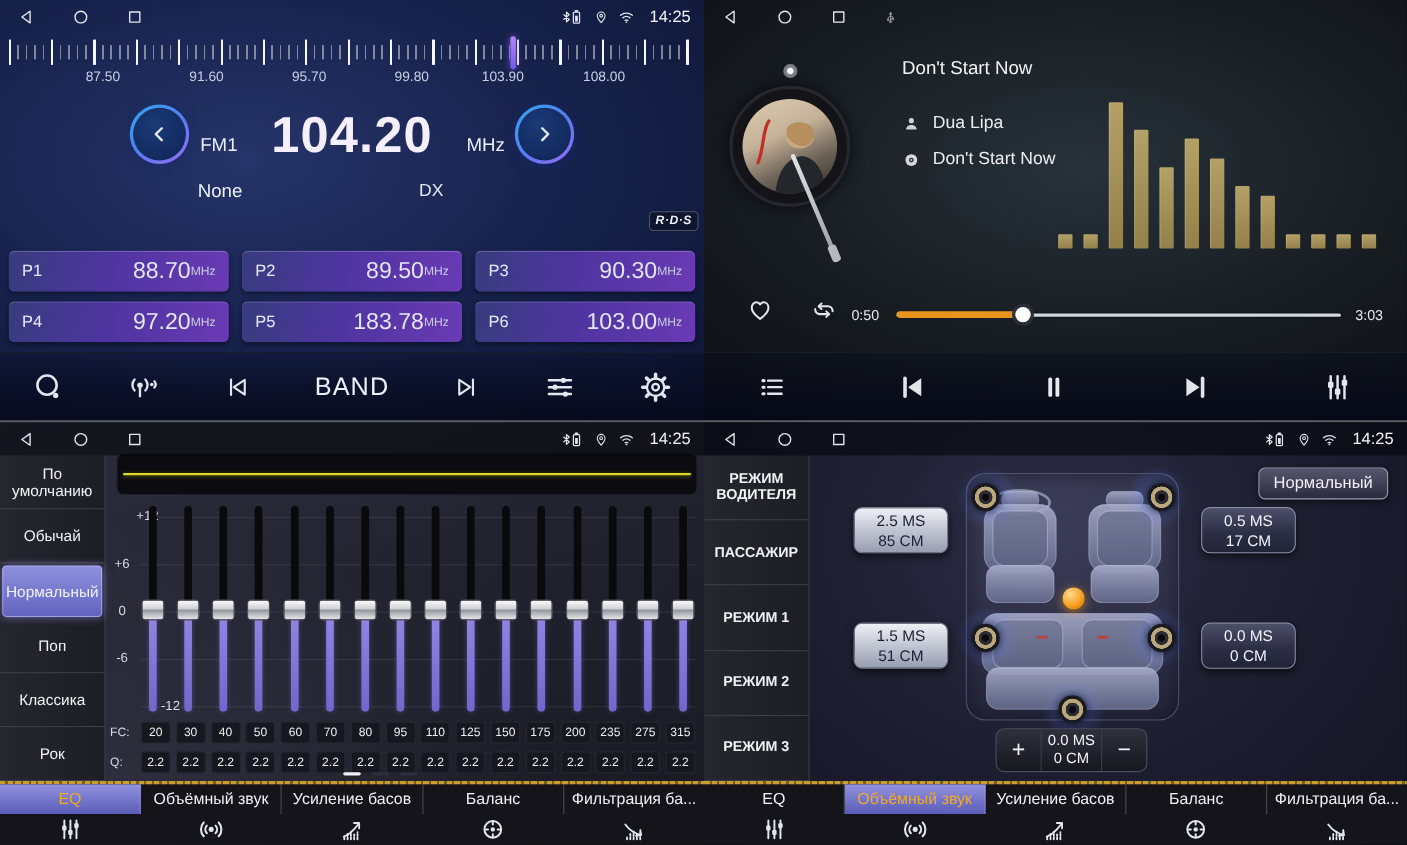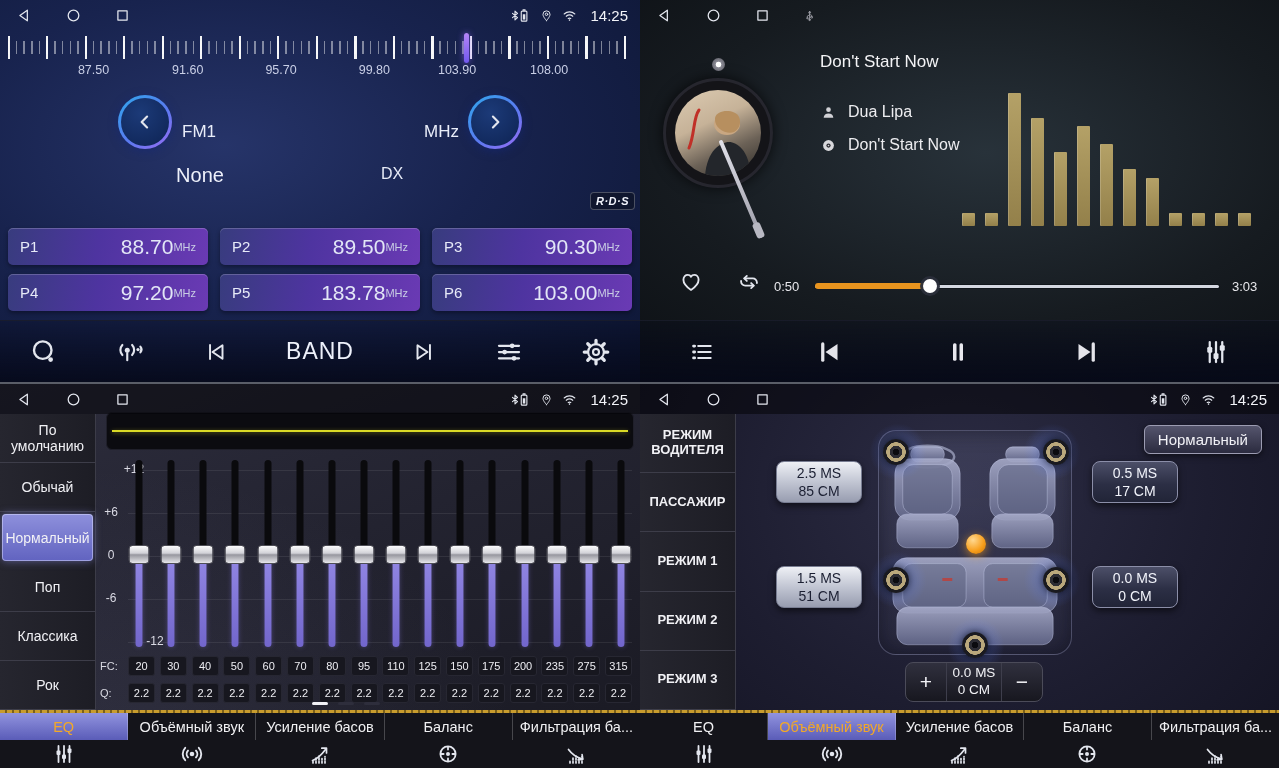--- a/index.html
+++ b/index.html
@@ -43,21 +43,21 @@
   .freq-labels span { position:absolute; transform:translateX(-50%); font-size:12.5px; color:#c9cfe6; }
   .round-btn { position:absolute; width:54px; height:54px; border-radius:50%; padding:3px;
     background:linear-gradient(140deg,#2ea8ec 0%, #5a7af0 55%, #9a6cf4 100%); box-shadow:0 2px 10px rgba(20,40,120,.6); }
   .round-btn .inner { width:100%; height:100%; border-radius:50%;
     background:radial-gradient(circle at 40% 32%, #1c3a78 0%, #122a5e 70%, #0e2250 100%);
     display:flex; align-items:center; justify-content:center; color:#eef2ff; }
   .fm-band  { position:absolute; left:182px; top:122px; font-size:17px; color:#e9edf9; }
   .freq-value { position:absolute; left:0; right:0; top:95px; text-align:center;
     font-size:46px; font-weight:bold; color:#f5effc; letter-spacing:1px; }
   .mhz-label { position:absolute; left:424px; top:122px; font-size:17px; color:#e9edf9; }
-  .ps-name { position:absolute; left:150px; width:100px; top:164px; text-align:center; font-size:20px; color:#eef1fb; }
+  .ps-name { position:absolute; left:150px; width:100px; top:164px; text-align:center; font-size:17px; color:#eef1fb; }
   .dx-label { position:absolute; left:381px; top:165px; font-size:16px; color:#e6eaf6; }
   .rds-badge { position:absolute; left:590px; top:192px; padding:2px 5px; border-radius:4px;
     background:rgba(14,18,36,.65); border:1px solid rgba(255,255,255,.25);
     color:#f2f4fc; font-size:11px; font-weight:bold; font-style:italic; letter-spacing:.5px; }
   .presets { position:absolute; left:8px; right:8px; top:228px; display:grid;
     grid-template-columns:repeat(3,1fr); gap:9px 12px; }
   .preset { height:37px; border-radius:5px; display:flex; align-items:center; padding:16px 12px;
     background:linear-gradient(100deg,#383c7e 0%, #4e34a0 45%, #6a3ab4 100%);
     box-shadow: inset 0 1px 0 rgba(255,255,255,.2), 0 2px 4px rgba(0,0,10,.4); }
   .preset .p-label { font-size:15px; color:#e7eaf8; }
@@ -246,20 +246,21 @@
     <div class="round-btn" style="left:468px;top:95px">
       <div class="inner">
           <span class="icon i20">
             <svg viewBox="0 0 24 24" fill="none" stroke="currentColor" stroke-linecap="round" stroke-linejoin="round" stroke-width="2.6">
               <path d="M9.5 5.5L16 12l-6.5 6.5"></path>
             </svg>
           </span>
         </div>
     </div>
     <div class="fm-band">FM1</div>
+    <div class="freq-value">104.20</div>
     <div class="mhz-label">MHz</div>
     <div class="ps-name">None</div>
     <div class="dx-label">DX</div>
     <div class="rds-badge">R·D·S</div>
 
     <div class="presets" id="radio-presets">
         <div class="preset">
           <span class="p-label">P1</span>
           <span class="p-freq">88.70</span>
           <span class="p-unit">MHz</span>

